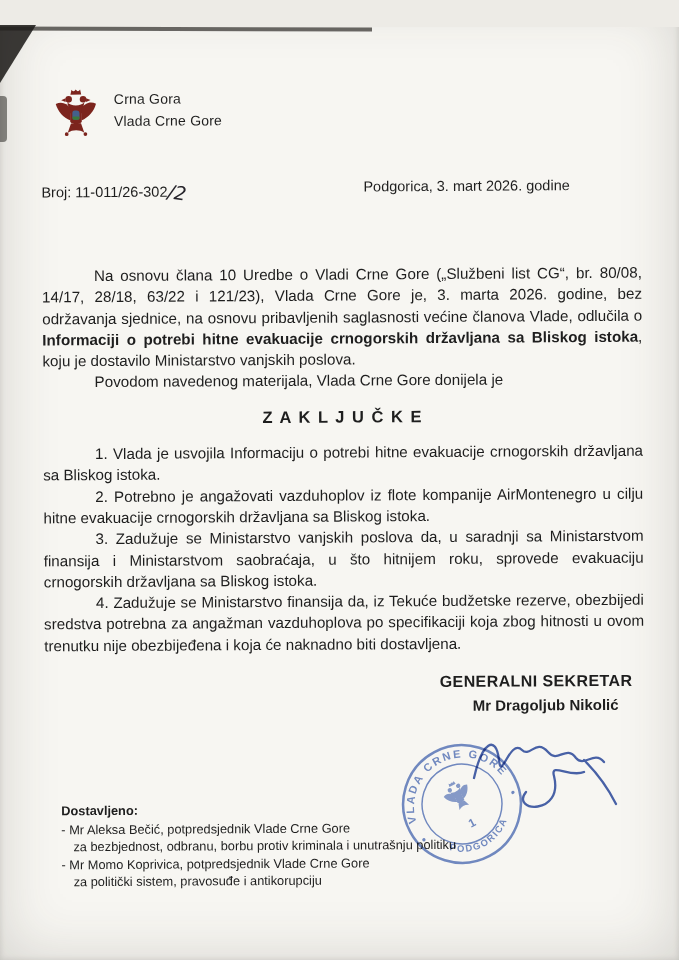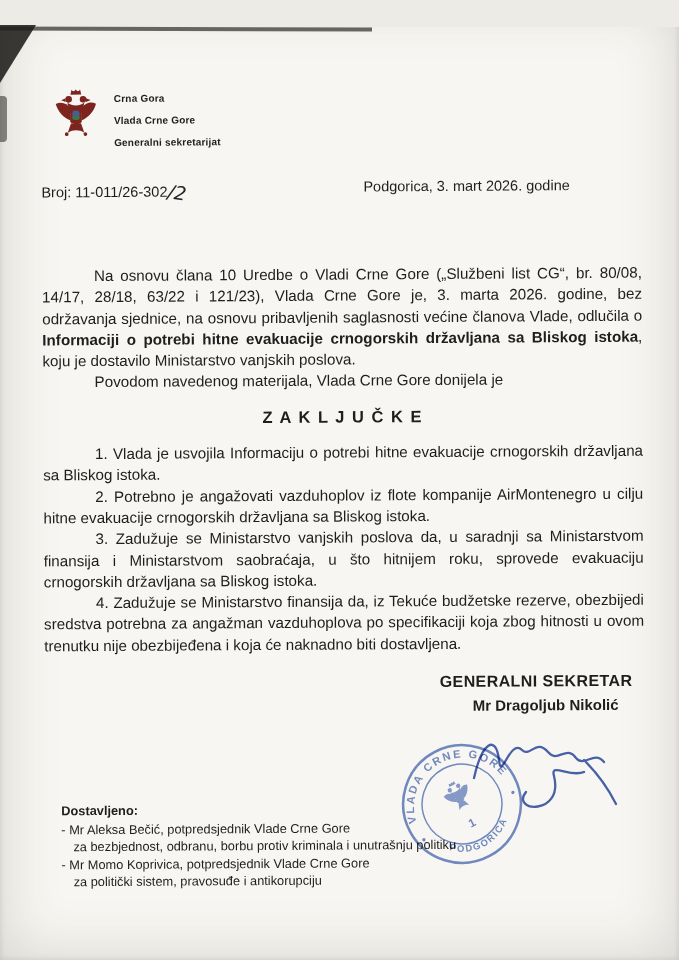--- a/index.html
+++ b/index.html
@@ -15,21 +15,21 @@
   .artifact-topline { position:absolute; top:27px; left:0; width:372px; height:4px;
     background:#45423e; opacity:.8; transform:rotate(.15deg); }
   .artifact-corner { position:absolute; top:25px; left:0; width:36px; height:58px;
     background:#201e1b; opacity:.88; clip-path:polygon(0 0,100% 0,0 100%); }
   .artifact-edge { position:absolute; top:96px; left:0; width:7px; height:46px;
     background:#2c2a27; opacity:.55; border-radius:0 4px 4px 0; }
 
   .content { position:absolute; inset:0; transform:rotate(-.35deg); transform-origin:40% 30%; }
 
   .header { position:absolute; top:86px; left:54px; display:flex; gap:15px; align-items:flex-start; }
-  .org div { font-weight:bold; font-size:10px; line-height:22px; letter-spacing:.2px; }
+  .org div { font-weight:normal; font-size:14px; line-height:22px; letter-spacing:.2px; }
   .org { padding-top:1px; }
 
   .meta { position:absolute; top:178px; left:42px; right:38px; font-size:14.5px; }
   .meta .broj { position:absolute; left:0; top:0; white-space:nowrap; }
   .meta .hand { display:inline-block; font-size:19px; font-style:italic; transform:rotate(9deg) translateY(3px);
     margin-left:1px; color:#26242b; font-family:"DejaVu Sans", sans-serif; }
   .meta .date { position:absolute; left:322px; top:1px; white-space:nowrap; }
 
   .bodytext { position:absolute; top:264px; left:42px; width:600px;
     font-size:15.2px; line-height:21.3px; text-align:justify; }
@@ -77,21 +77,20 @@
           <path d="M25 49 L39 49 L43.5 62 C36.5 57.5 27.5 57.5 20.5 62 Z"></path>
           <circle cx="19" cy="64" r="2.6"></circle>
           <circle cx="45" cy="64" r="2.6"></circle>
         </g>
         <rect x="27" y="31" width="10" height="13" rx="3.5" fill="#44618c"></rect>
         <rect x="27" y="39.5" width="10" height="4.5" rx="2" fill="#3c7a3c"></rect>
       </svg>
       <div class="org">
         <div>Crna Gora</div>
         <div>Vlada Crne Gore</div>
-        <div>Generalni sekretarijat</div>
       </div>
     </div>
 
     <div class="meta">
       <div class="broj">
         <span>Broj: 11-011/26-302</span><span class="hand">/2</span>
       </div>
       <div class="date">Podgorica, 3. mart 2026. godine</div>
     </div>
 

